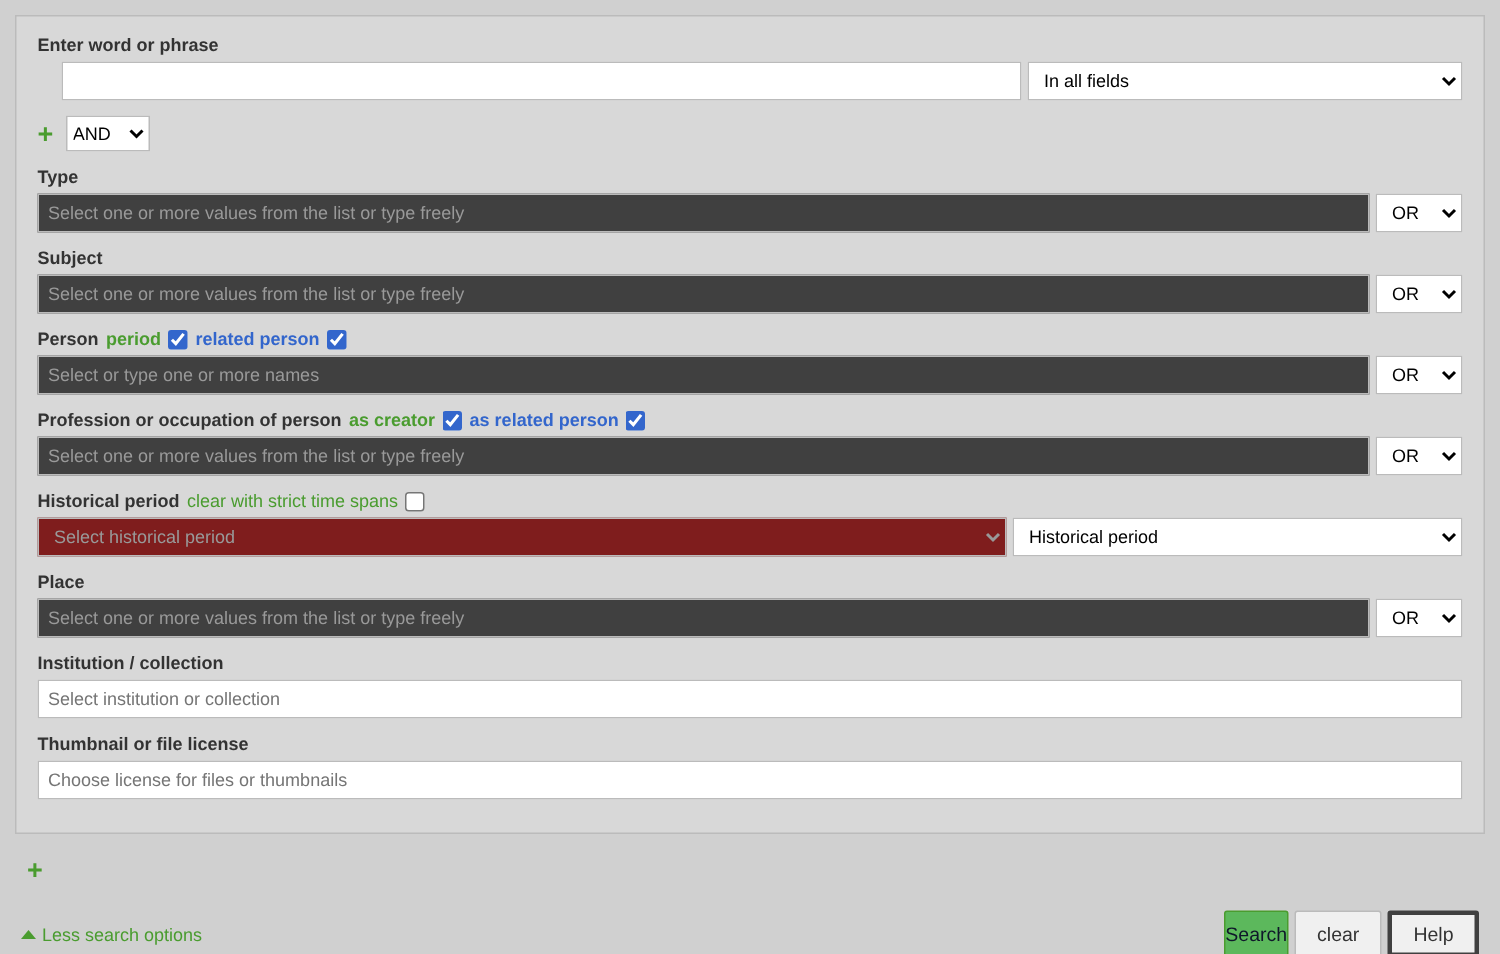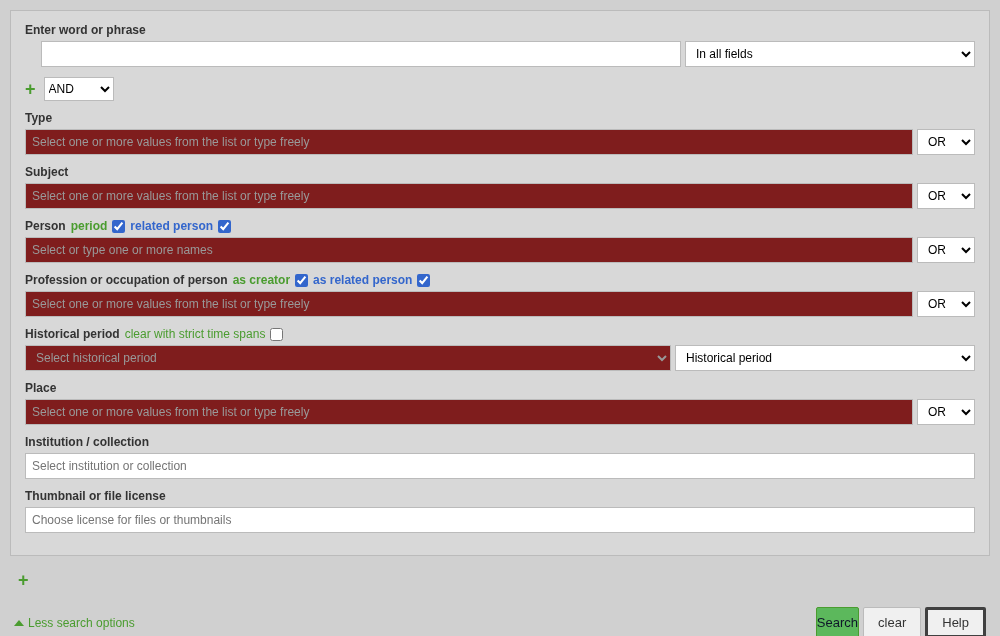--- a/index.html
+++ b/index.html
@@ -36,21 +36,21 @@
     }
     .input-row {
       display: flex;
       align-items: center;
       gap: 4px;
     }
     .text-input {
       flex: 1;
       height: 26px;
       border: 1px solid #bbb;
-      background: #7f1d1d;
+      background: #404040;
       padding: 3px 6px;
       font-size: 12px;
       color: #999;
       outline: none;
     }
     .text-input::placeholder {
       color: #999;
     }
     .select-box {
       height: 26px;
@@ -95,21 +95,21 @@
       margin-bottom: 10px;
     }
     .plus-icon {
       color: #4a9c2f;
       font-size: 18px;
       font-weight: bold;
       cursor: pointer;
       line-height: 1;
     }
     .and-select {
-      width: 70px;
+      width: 56px;
       height: 24px;
       border: 1px solid #bbb;
       background: #fff;
       font-size: 12px;
       outline: none;
       cursor: pointer;
     }
     .historical-row {
       display: flex;
       gap: 4px;

